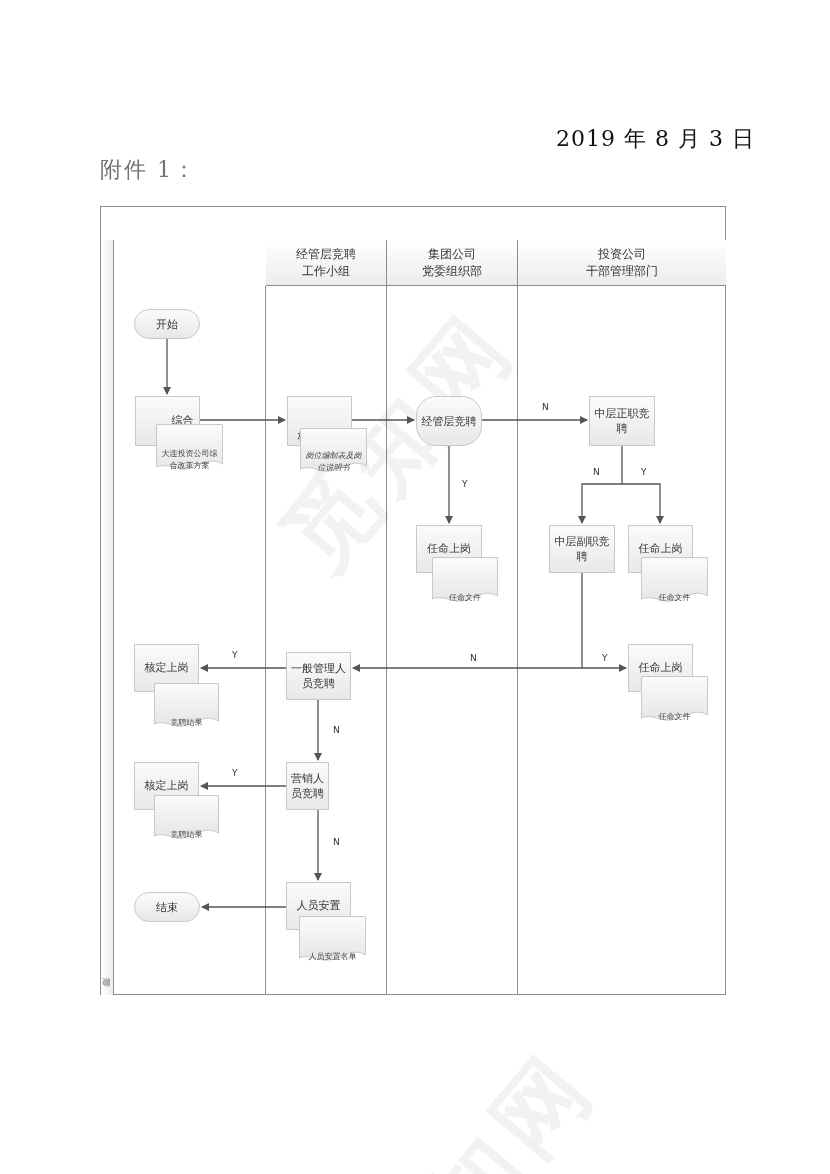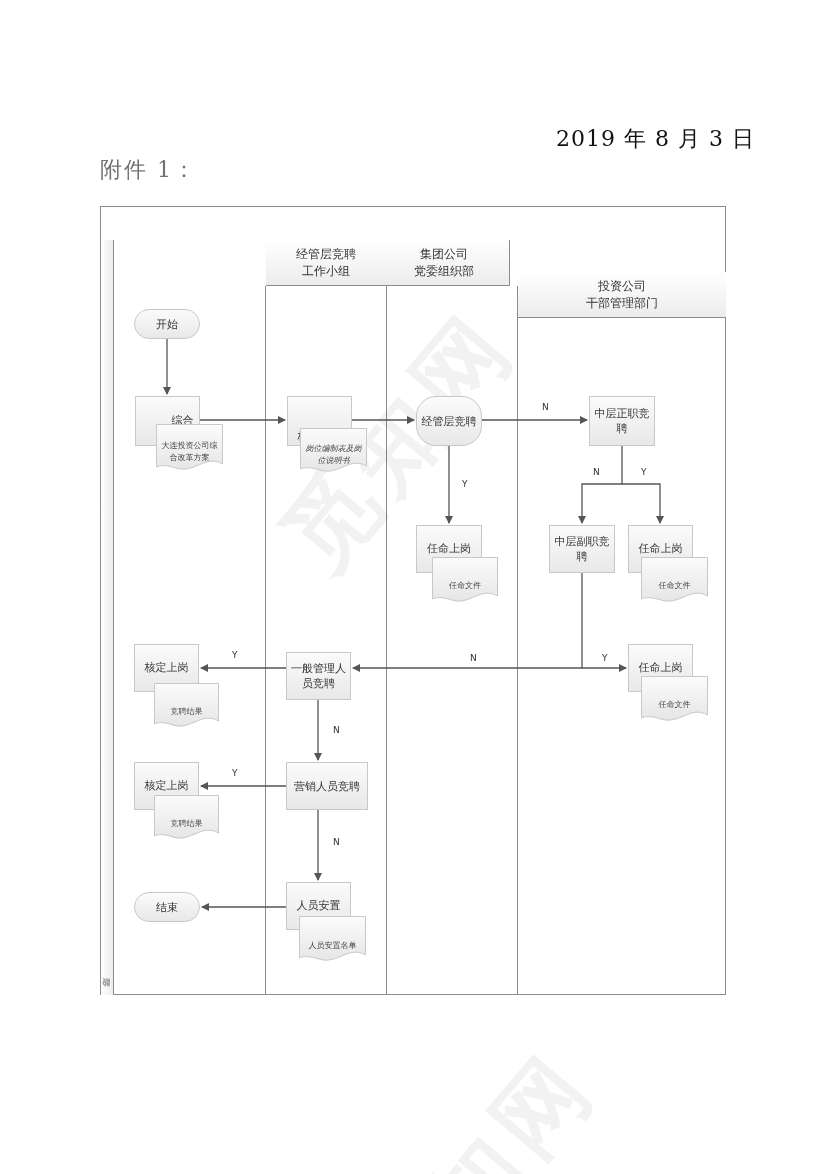--- a/index.html
+++ b/index.html
@@ -26,21 +26,21 @@
                font-size:12px; line-height:17px; color:#333; }
   .lane-body { position:absolute; top:79px; height:709px; box-sizing:border-box;
                border-right:1px solid #8c8c8c; }
   svg.diagram { position:absolute; left:0; top:0; width:830px; height:1174px; pointer-events:none; }
   .node { position:absolute; box-sizing:border-box; border:1px solid #c8c8c8;
           background:linear-gradient(#fbfbfb,#e8e8e8);
           display:flex; align-items:center; justify-content:center; text-align:center;
           font-size:11px; line-height:15px; color:#333; padding:0 2px; }
   .pill { border-radius:16px; }
   .doc { position:absolute; box-sizing:border-box; font-size:8px; line-height:12px; color:#444;
-         display:flex; align-items:center; justify-content:center; text-align:center;
+         display:flex; align-items:flex-end; justify-content:center; text-align:center;
          padding-top:8px; }
   .doc svg { position:absolute; left:0; top:0; z-index:0; }
   .doc span { position:relative; z-index:1; padding:0 3px; }
   .edge-label { position:absolute; font-family:"DejaVu Sans","Liberation Sans",sans-serif;
                 font-size:9px; color:#333; }
   .watermark { position:absolute; font-size:90px; color:rgba(0,0,0,0.05); font-weight:bold;
                transform:rotate(-50deg); pointer-events:none; letter-spacing:10px; }
 </style>
 </head>
 <body>
@@ -50,25 +50,25 @@
 
 <div class="frame">
   <div class="stage-strip">
     <span class="stage-label">阶段</span>
   </div>
 
   <div class="lane-head" style="left:165px;width:121px;">
     <span>经管层竞聘</span>
     <span>工作小组</span>
   </div>
-  <div class="lane-head" style="left:278px;width:131px;">
+  <div class="lane-head" style="left:286px;width:131px;">
     <span>集团公司</span>
     <span>党委组织部</span>
   </div>
-  <div class="lane-head" style="left:417px;width:208px;border-right:none;margin-top:32px;">
+  <div class="lane-head" style="left:417px;width:208px;border-right:none;">
     <span>投资公司</span>
     <span>干部管理部门</span>
   </div>
 
   <div class="lane-body" style="left:13px;width:152px;"></div>
   <div class="lane-body" style="left:165px;width:121px;"></div>
   <div class="lane-body" style="left:286px;width:131px;"></div>
 </div>
 
 <div class="watermark" style="left:250px;top:380px;">觅知网</div>
@@ -195,21 +195,21 @@
       <defs>
         <linearGradient id="g5" x1="0" y1="0" x2="0" y2="1">
           <stop offset="0" stop-color="#fbfbfb"></stop>
           <stop offset="1" stop-color="#e6e6e6"></stop>
         </linearGradient>
       </defs>
     </svg>
   <span>竞聘结果</span>
 </div>
 
-<div class="node" style="left:286px;top:762px;width:82px;height:48px;">营销人员竞聘</div>
+<div class="node" style="left:286px;top:762px;width:43px;height:48px;">营销人员竞聘</div>
 
 <div class="node" style="left:134px;top:762px;width:65px;height:48px;align-items:flex-start;padding-top:15px;">核定上岗</div>
 <div class="doc" style="left:154px;top:795px;width:65px;height:46px;padding-top:11px;">
   <svg width="65" height="46" viewBox="0 0 65 46">
       <path d="M0.5,0.5 H64.5 V38 C48,28 36,48 19,42 C10,39 4,39 0.5,41 Z" fill="url(#g6)" stroke="#c8c8c8"></path>
       <defs>
         <linearGradient id="g6" x1="0" y1="0" x2="0" y2="1">
           <stop offset="0" stop-color="#fbfbfb"></stop>
           <stop offset="1" stop-color="#e6e6e6"></stop>
         </linearGradient>

